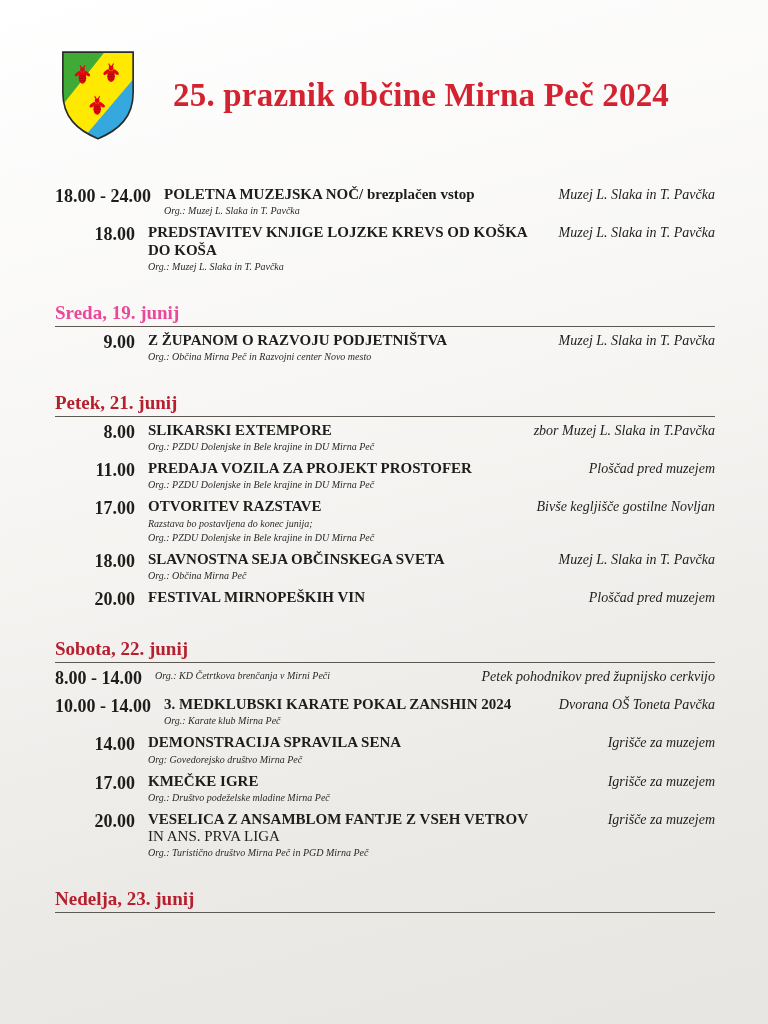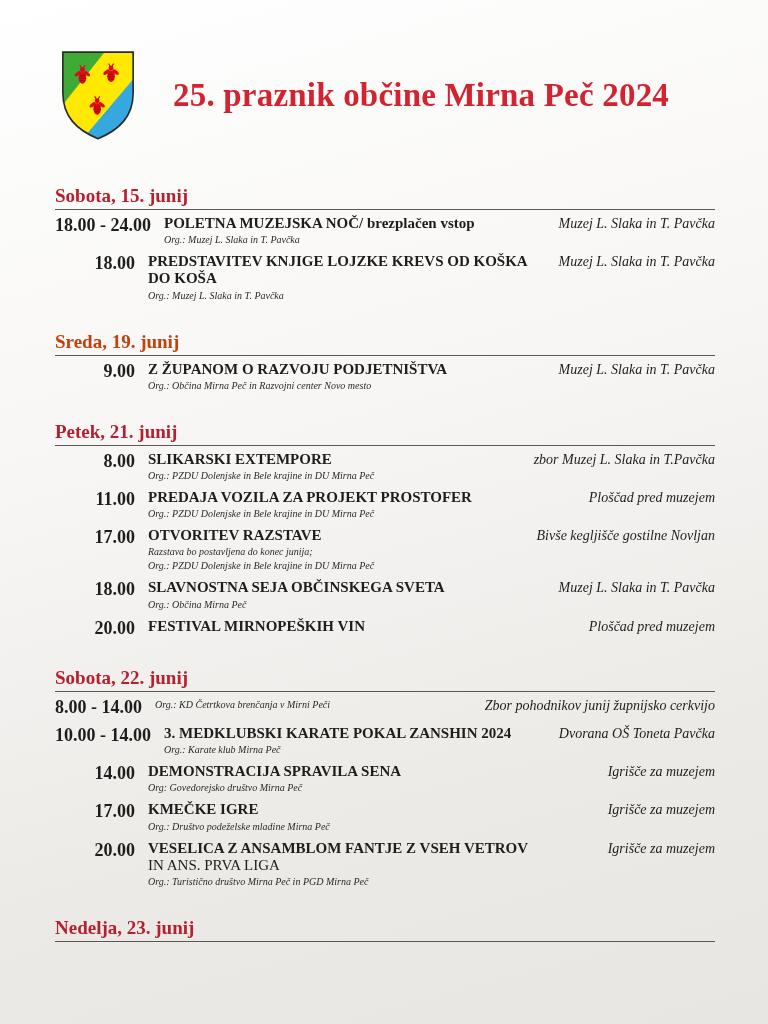--- a/index.html
+++ b/index.html
@@ -103,21 +103,20 @@
         <use href="#bee" transform="translate(66,32)"></use>
         <use href="#bee" transform="translate(49,72)"></use>
       </g>
       <path d="M7,5 L93,5 L93,55 C93,84 76,100 50,111 C24,100 7,84 7,55 Z" fill="none" stroke="#2a2a28" stroke-width="2"></path>
     </svg>
     <h1 class="title" style="color:#d32330">25. praznik občine Mirna Peč 2024</h1>
   </header>
 
   <main class="schedule">
   <section class="section">
-    <div class="section-heading" style="color:#b61f2e">Sobota, 15. junij</div>
     <div>
   <div class="event">
     <div class="ev-time">18.00 - 24.00</div>
     <div class="ev-main">
       <div class="ev-titleline"><span class="ev-title">POLETNA MUZEJSKA NOČ</span><span class="ev-suffix">/ brezplačen vstop</span></div>
 
       <div class="ev-org">Org.: Muzej L. Slaka in T. Pavčka</div>
     </div>
     <div class="ev-location">Muzej L. Slaka in T. Pavčka</div>
   </div>
@@ -128,21 +127,21 @@
       <div class="ev-titleline"><span class="ev-title">PREDSTAVITEV KNJIGE LOJZKE KREVS OD KOŠKA DO KOŠA</span></div>
 
       <div class="ev-org">Org.: Muzej L. Slaka in T. Pavčka</div>
     </div>
     <div class="ev-location">Muzej L. Slaka in T. Pavčka</div>
   </div>
 </div>
   </section>
 
   <section class="section">
-    <div class="section-heading" style="color:#c2410c">Sreda, 19. junij</div>
+    <div class="section-heading" style="color:#ec4899">Sreda, 19. junij</div>
     <div>
   <div class="event">
     <div class="ev-time">9.00</div>
     <div class="ev-main">
       <div class="ev-titleline"><span class="ev-title">Z ŽUPANOM O RAZVOJU PODJETNIŠTVA</span></div>
 
       <div class="ev-org">Org.: Občina Mirna Peč in Razvojni center Novo mesto</div>
     </div>
     <div class="ev-location">Muzej L. Slaka in T. Pavčka</div>
   </div>
@@ -206,21 +205,21 @@
 
   <section class="section">
     <div class="section-heading" style="color:#b61f2e">Sobota, 22. junij</div>
     <div>
   <div class="event">
     <div class="ev-time">8.00 - 14.00</div>
     <div class="ev-main">
 
       <div class="ev-org">Org.: KD Četrtkova brenčanja v Mirni Peči</div>
     </div>
-    <div class="ev-location">Zbor pohodnikov junij župnijsko cerkvijo</div>
+    <div class="ev-location">Petek pohodnikov pred župnijsko cerkvijo</div>
   </div>
 
   <div class="event">
     <div class="ev-time">10.00 - 14.00</div>
     <div class="ev-main">
       <div class="ev-titleline"><span class="ev-title">3. MEDKLUBSKI KARATE POKAL ZANSHIN 2024</span></div>
 
       <div class="ev-org">Org.: Karate klub Mirna Peč</div>
     </div>
     <div class="ev-location">Dvorana OŠ Toneta Pavčka</div>

